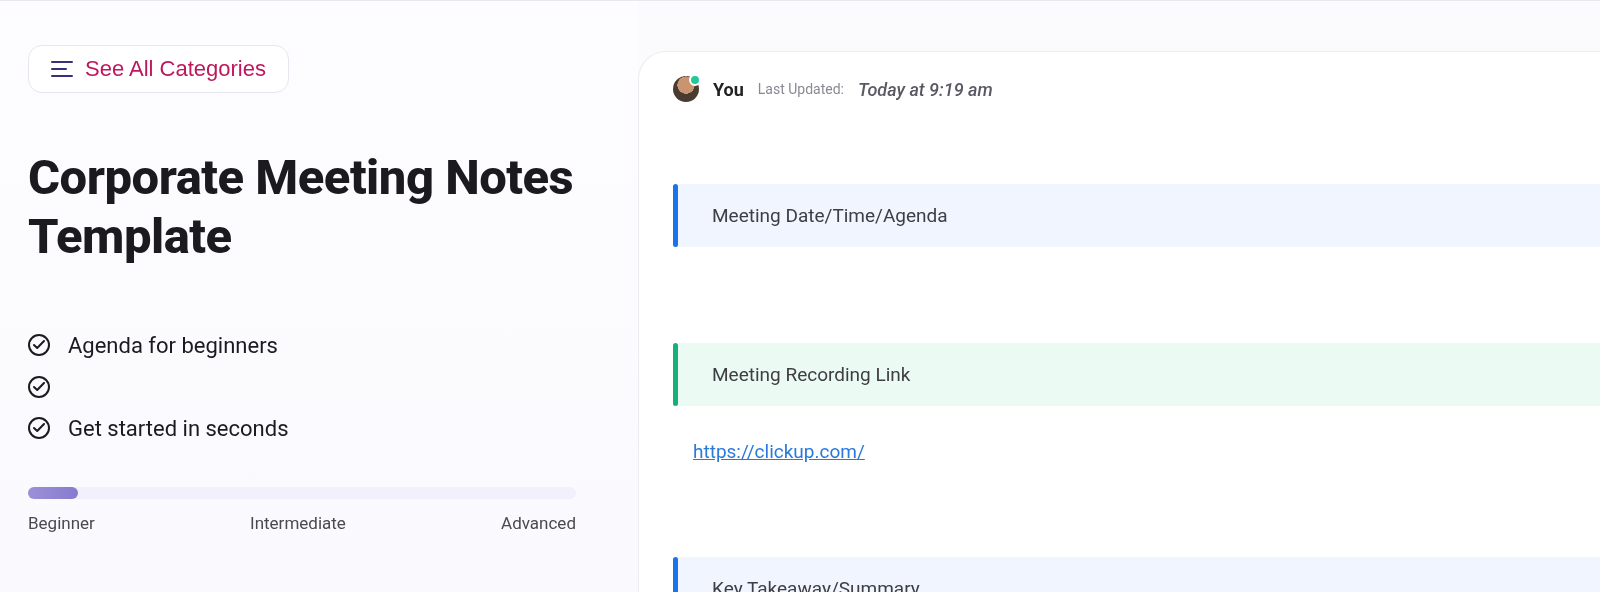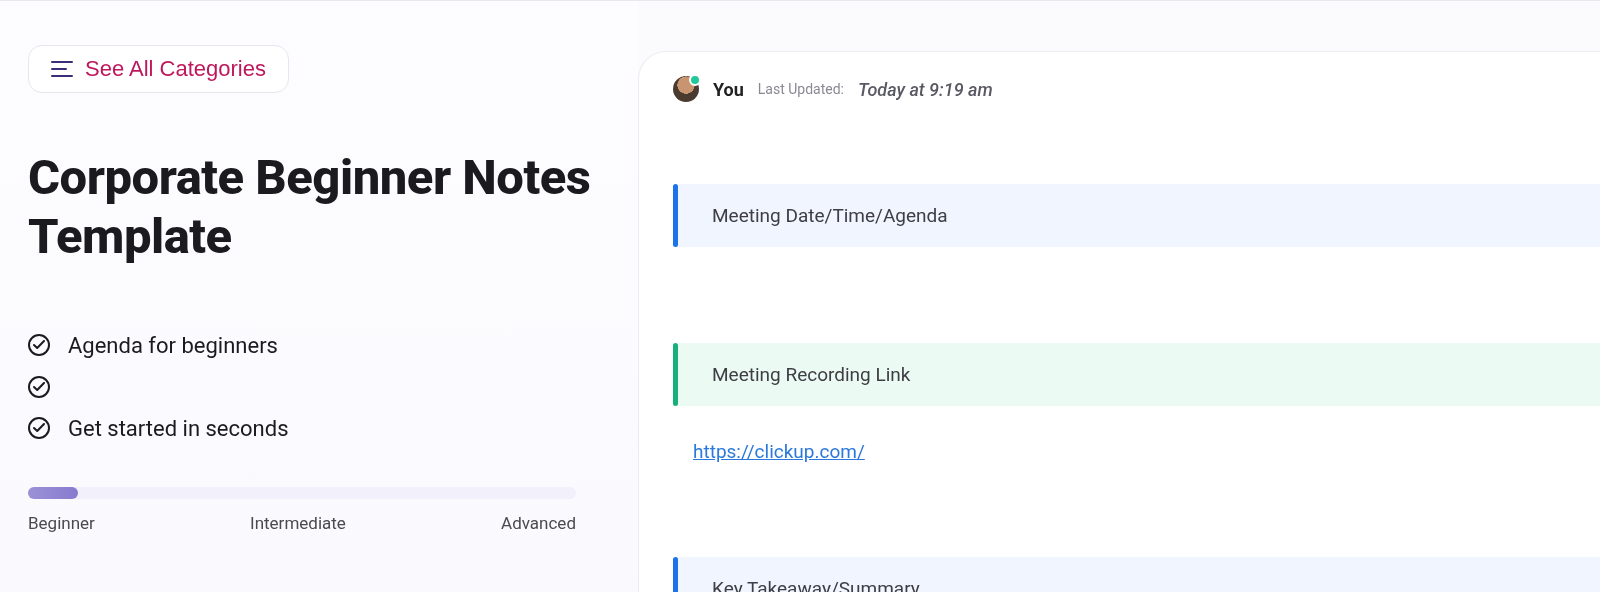--- a/index.html
+++ b/index.html
@@ -57,21 +57,21 @@
       <span class="icon">
         <svg width="22" height="18" viewBox="0 0 22 18" fill="none" stroke="#3b2e79" stroke-width="2" stroke-linecap="round">
           <line x1="1" y1="2" x2="21" y2="2"></line>
           <line x1="1" y1="9" x2="15" y2="9"></line>
           <line x1="1" y1="16" x2="21" y2="16"></line>
         </svg>
       </span>
       <span class="label">See All Categories</span>
     </button>
 
-    <h1 class="title">Corporate Beginner Notes Template</h1>
+    <h1 class="title">Corporate Meeting Notes Template</h1>
 
     <div class="features">
       <div class="feature">
         <span class="check">
           <svg width="12" height="10" viewBox="0 0 12 10" fill="none" stroke="#1b1b1f" stroke-width="2" stroke-linecap="round" stroke-linejoin="round">
               <polyline points="1,5 4.2,8 11,1"></polyline>
             </svg>
         </span>
         <span class="text">Agenda for beginners</span>
       </div>

